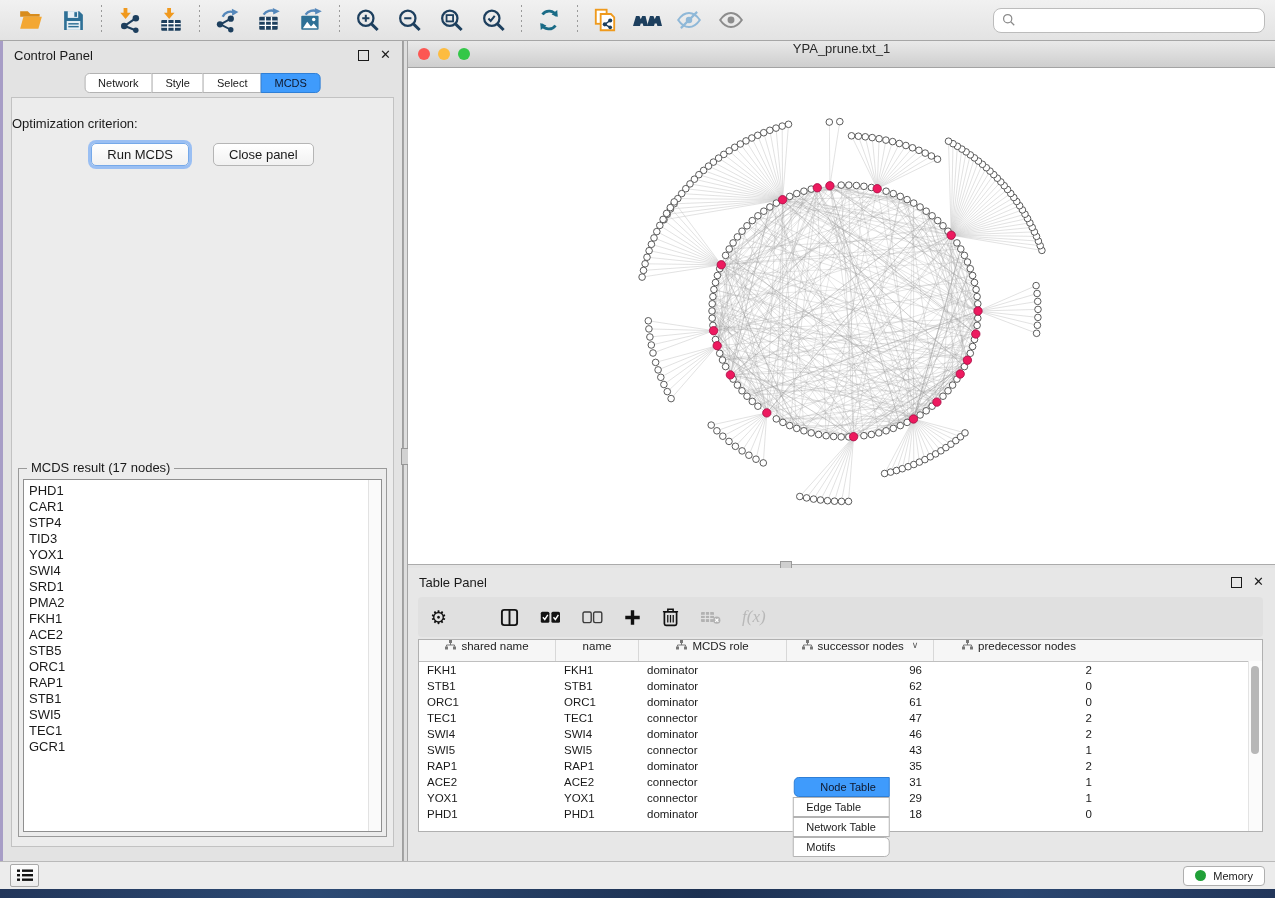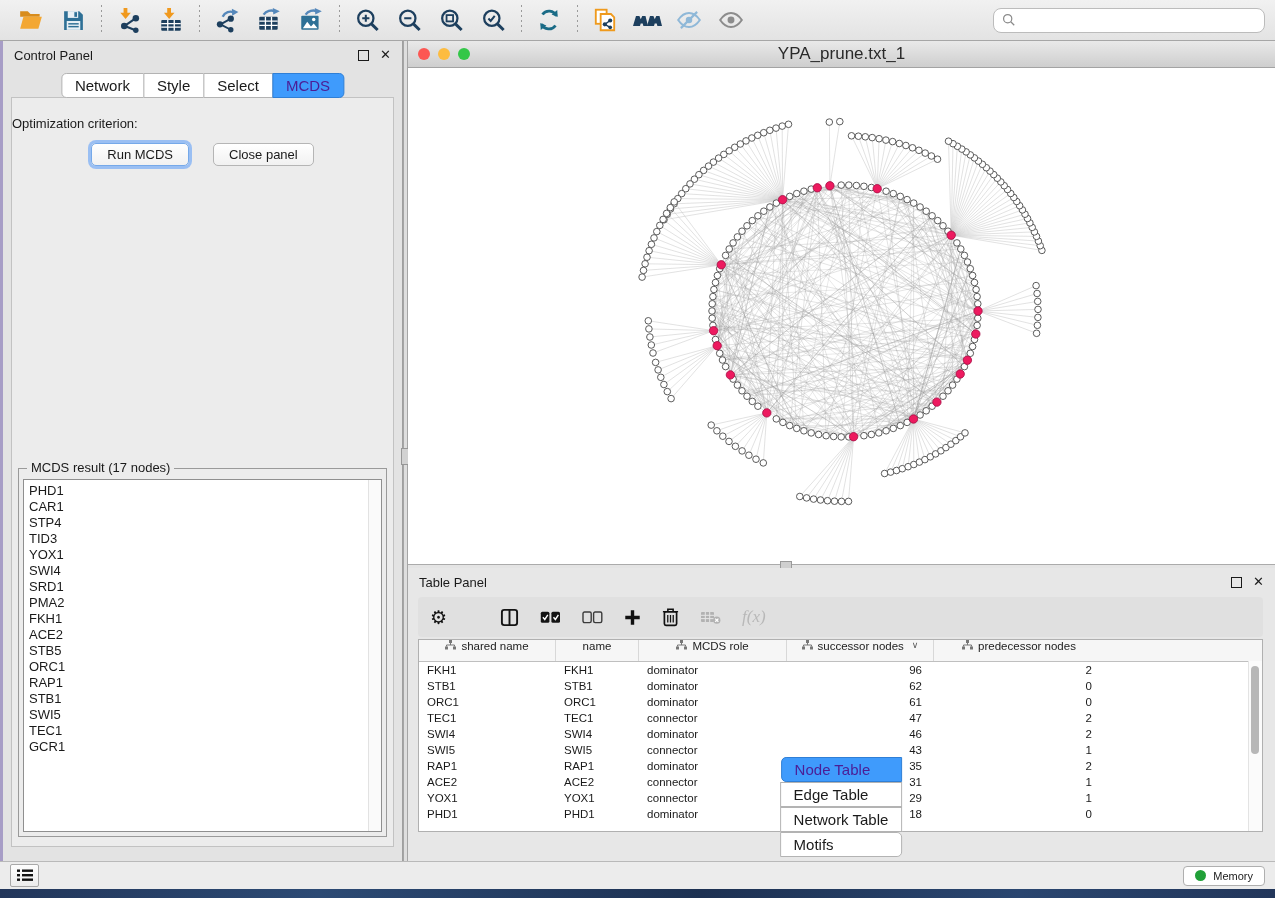--- a/index.html
+++ b/index.html
@@ -21,25 +21,25 @@
     background:linear-gradient(90deg,#22365a,#2c4a74 25%,#1d3152 55%,#2a4670 80%,#22365a);}
   
   #control-panel{position:absolute;left:3px;top:41px;width:400px;height:820px;background:#e3e3e3;
     border-right:1px solid #9f9f9f;box-sizing:border-box;}
   .panel-head{display:flex;align-items:center;height:28px;padding:0 11px;font-size:13px;}
   .panel-head .head-icons{margin-left:auto;display:flex;align-items:center;gap:11px;}
   .float-box{width:9px;height:9px;border:1.5px solid #1a1a1a;display:inline-block;}
   .close-x{font-family:"DejaVu Sans",sans-serif;font-weight:bold;font-size:13px;line-height:10px;}
   .seg-tabs{display:flex;}
   #cp-tabs{position:absolute;left:50%;transform:translateX(-50%);top:32px;z-index:3;}
-  .seg-tab{background:#fff;border:1px solid #b3b3b3;margin-left:-1px;padding:3px 13px;font-size:15px;
+  .seg-tab{background:#fff;border:1px solid #b3b3b3;margin-left:-1px;padding:3px 13px;font-size:11px;
     white-space:nowrap;color:#1a1a1a;}
   .seg-tab:first-child{border-radius:5px 0 0 5px;margin-left:0;}
   .seg-tab:last-child{border-radius:0 5px 5px 0;}
-  .seg-tab.active{background:var(--accent,#3f9bfc);border-color:#2f7fd6;color:#4c1d95;}
+  .seg-tab.active{background:var(--accent,#3f9bfc);border-color:#2f7fd6;color:#0f172a;text-align:right;}
   #cp-body{position:absolute;left:8px;right:8px;top:56px;bottom:14px;background:#ececec;border:1px solid #c2c2c2;}
   #opt-label{margin-top:18px;}
   #dropdown{margin:9px auto 0;width:316px;height:23px;background:#fff;border:1px solid #b9b9b9;border-radius:5px;
     position:relative;display:flex;align-items:center;padding-left:11px;box-sizing:border-box;}
   #dd-stepper{position:absolute;right:1px;top:1px;width:19px;height:19px;border-radius:4px;
     background:linear-gradient(#7db7fa,#2e7ef0);display:flex;flex-direction:column;align-items:center;justify-content:center;gap:2px;}
   .dd-up{width:0;height:0;border-left:4px solid transparent;border-right:4px solid transparent;border-bottom:4.5px solid #fff;}
   .dd-down{width:0;height:0;border-left:4px solid transparent;border-right:4px solid transparent;border-top:4.5px solid #fff;}
   #btn-row{display:flex;justify-content:center;gap:24px;margin-top:12px;}
   .btn{background:linear-gradient(#ffffff,#f1f1f1);border:1px solid #b5b5b5;border-radius:5px;
@@ -52,21 +52,21 @@
   #result-list .list-scroll{position:absolute;right:0;top:0;bottom:0;width:12px;background:#fafafa;border-left:1px solid #e2e2e2;}
   
   #v-split{position:absolute;left:403px;top:41px;width:5px;height:820px;background:#dedede;
     border-left:1px solid #a5a5a5;border-right:1px solid #a5a5a5;box-sizing:border-box;}
   #v-handle{position:absolute;left:-3px;top:407px;width:9px;height:15px;background:#d2d2d2;border:1px solid #979797;}
   #h-split{position:absolute;left:408px;right:0;top:564px;height:4px;background:#e4e4e4;border-top:1px solid #ababab;}
   #h-handle{position:absolute;left:372px;top:-4px;width:10px;height:8px;background:#cfcfcf;border:1px solid #9a9a9a;}
   
   #network-panel{position:absolute;left:408px;top:41px;right:0;height:523px;}
   #net-titlebar{height:26px;background:linear-gradient(#e9e9e9,#cecece);border-bottom:1px solid #a3a3a3;
-    position:relative;display:flex;align-items:center;justify-content:center;font-size:17px;color:#2a2a2a;}
+    position:relative;display:flex;justify-content:center;font-size:13px;color:#2a2a2a;}
   #traffic{position:absolute;left:10px;top:7px;display:flex;gap:8px;}
   .tl{width:12px;height:12px;border-radius:50%;}
   #net-canvas{position:relative;height:496px;background:#fff;overflow:hidden;}
   
   #table-panel{position:absolute;left:408px;right:0;top:568px;height:293px;background:#e7e7e7;}
   #tp-toolbar{margin:1px 12px 0 10px;height:40px;background:#e0e0e0;border-radius:4px;
     display:flex;align-items:center;padding:0 12px;gap:21px;}
   .tpi{display:flex;align-items:center;justify-content:center;}
   .gear-glyph{font-family:"DejaVu Sans",sans-serif;font-size:19px;line-height:19px;color:#111;}
   .fx{font-family:"Liberation Serif",serif;font-style:italic;font-size:17px;color:#b8b8b8;}

